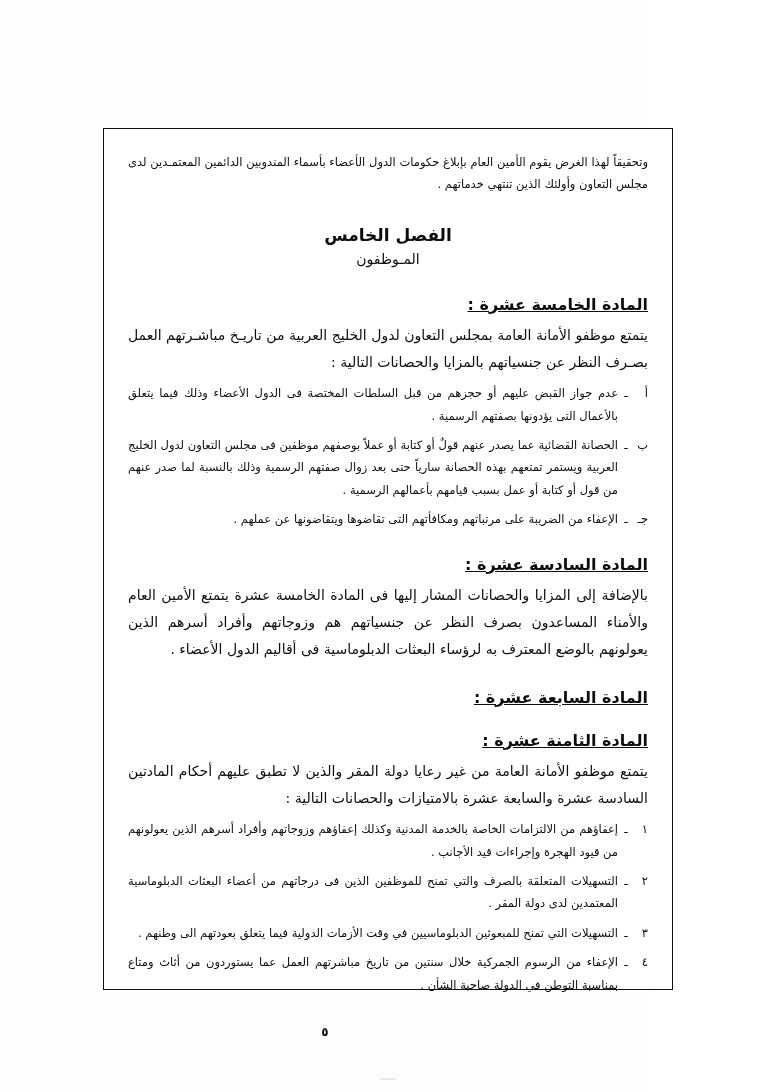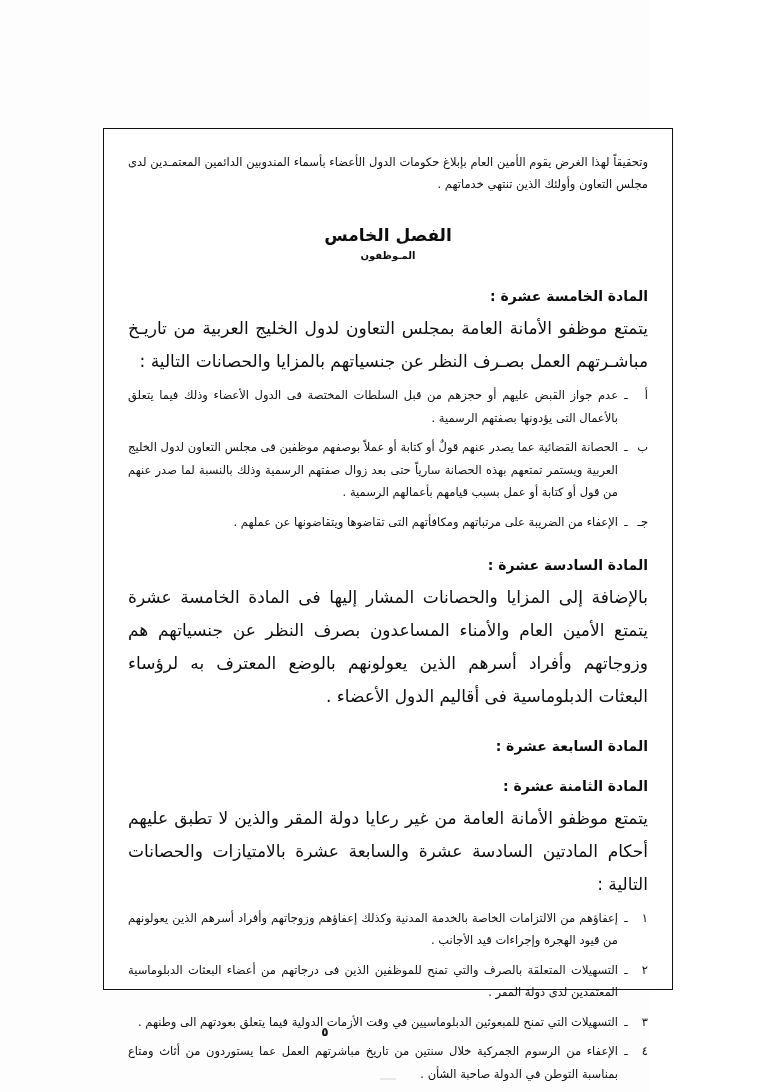--- a/index.html
+++ b/index.html
@@ -54,36 +54,37 @@
     margin-top: 26px;
     text-align: center;
   }
   .chapter-title {
     font-size: 17px;
     font-weight: bold;
     line-height: 1.55;
     letter-spacing: 0.3px;
   }
   .chapter-sub {
-    font-size: 10px;
-    font-weight: bold;
+    font-size: 14px;
+    font-weight: normal;
     line-height: 1.6;
     letter-spacing: 0.3px;
   }
   .article {
     margin-top: 24px;
   }
   .article-heading {
-    font-size: 14px;
+    font-size: 16px;
     font-weight: bold;
     margin-bottom: 8px;
     letter-spacing: 0.1px;
+    text-decoration: underline;
   }
   .article-body {
-    font-size: 17px;
+    font-size: 14px;
     line-height: 1.95;
     text-align: justify;
     text-align-last: right;
   }
   .items {
     margin-top: 6px;
   }
   .item {
     display: flex;
     flex-direction: row;

